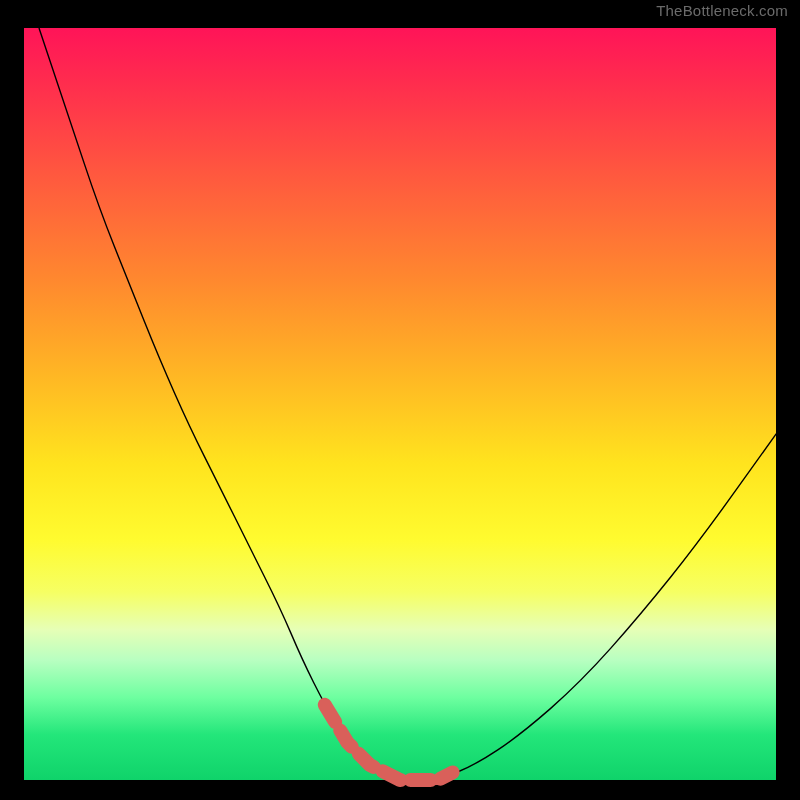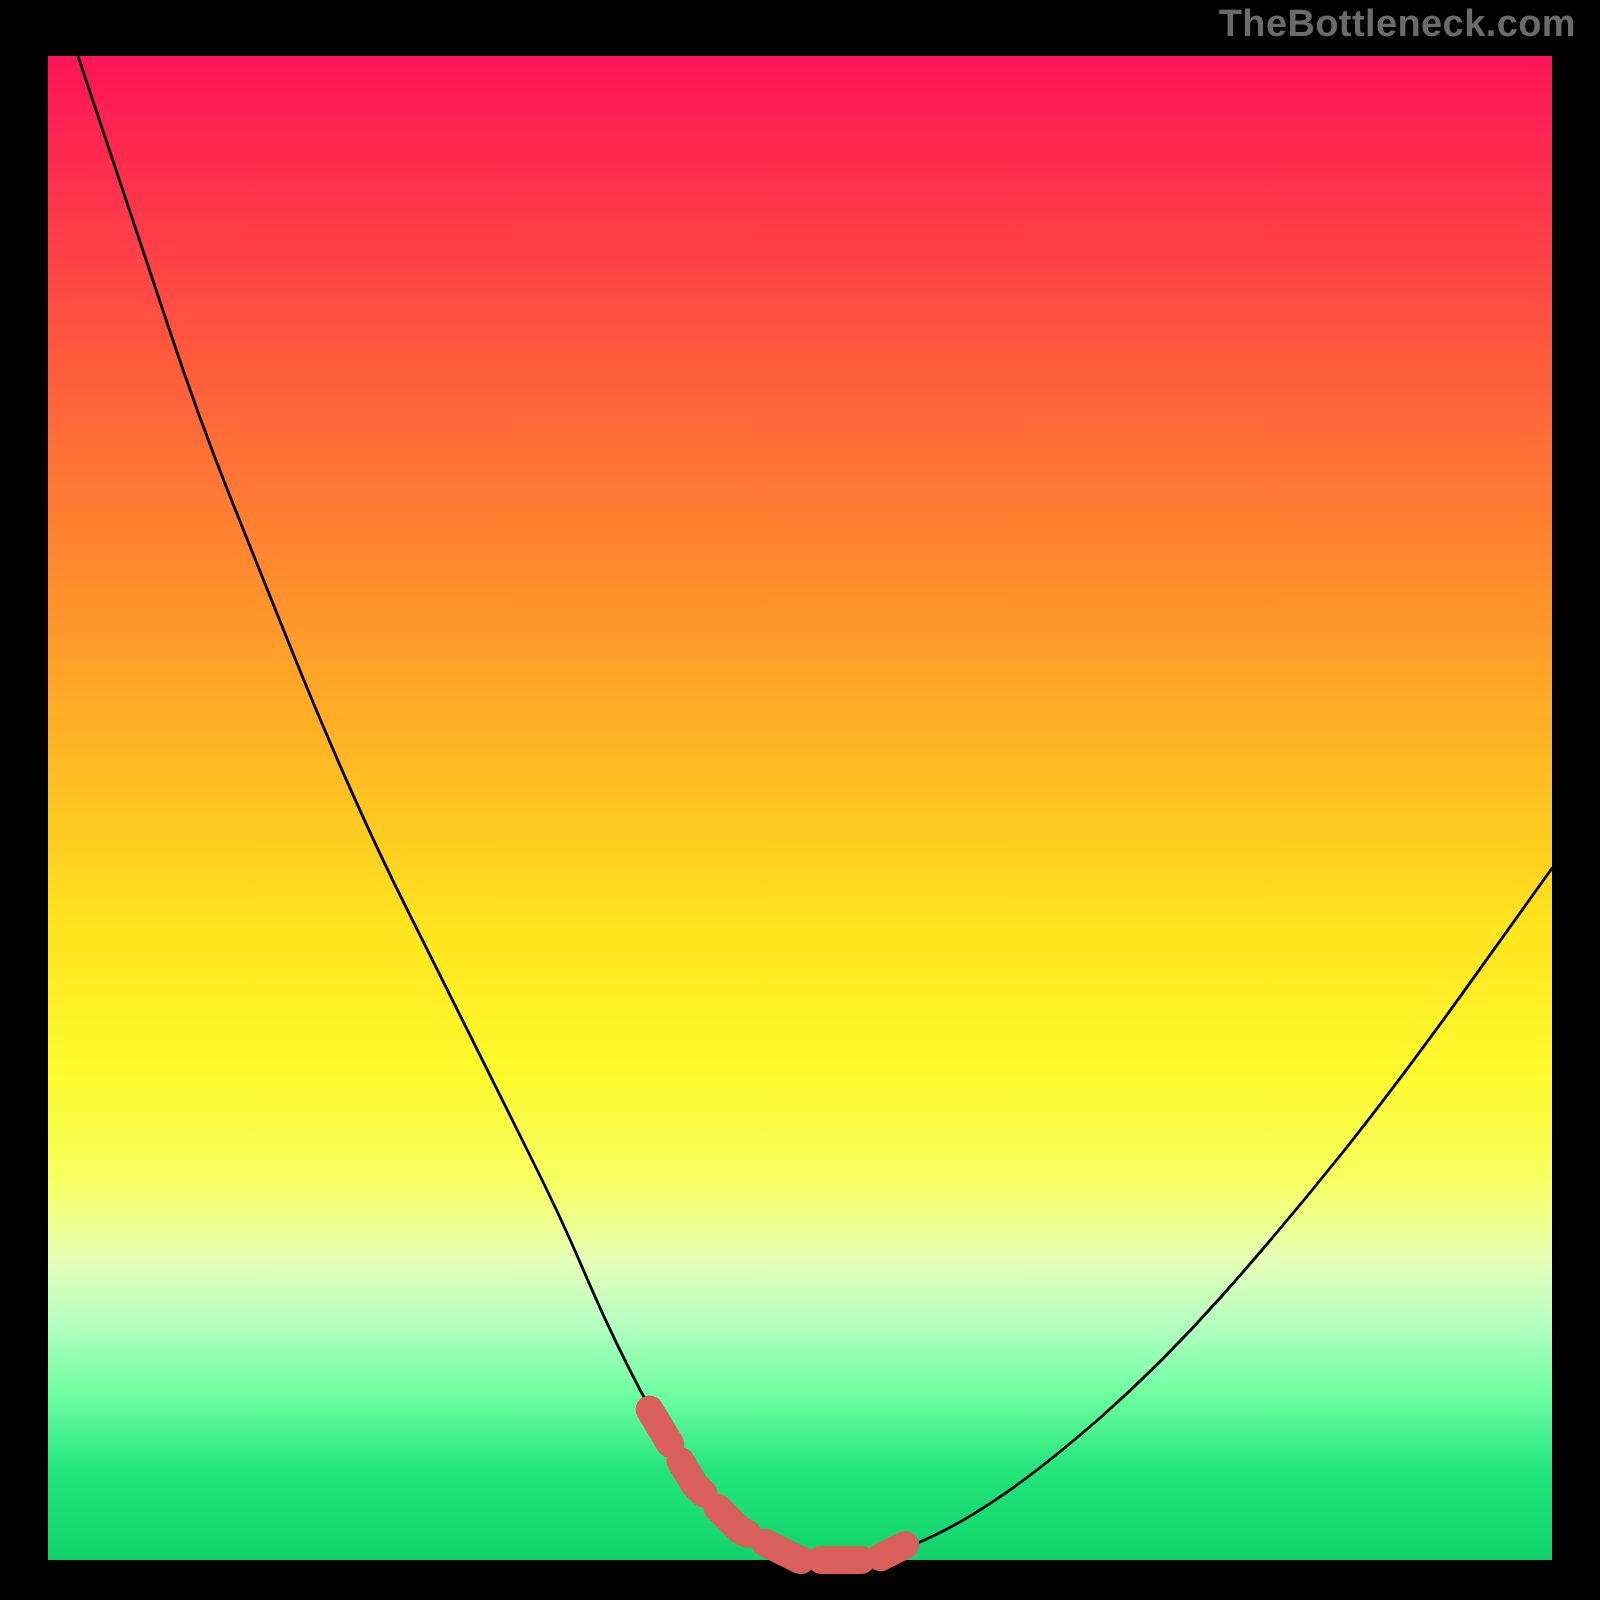--- a/index.html
+++ b/index.html
@@ -17,24 +17,23 @@
     left: 0;
     width: 800px;
     height: 800px;
     background: #000;
   }
   .watermark {
     position: absolute;
     top: 2px;
     right: 12px;
     color: #6b6b6b;
-    font-size: 19px;
+    font-size: 15px;
     letter-spacing: 0.2px;
     pointer-events: none;
-    font-weight: bold;
   }
   .plot {
     position: absolute;
     left: 24px;
     top: 28px;
     width: 752px;
     height: 752px;
     
     background: linear-gradient(
       to bottom,

